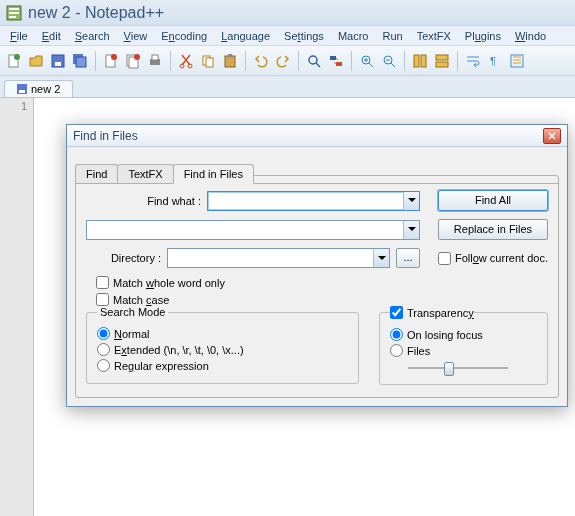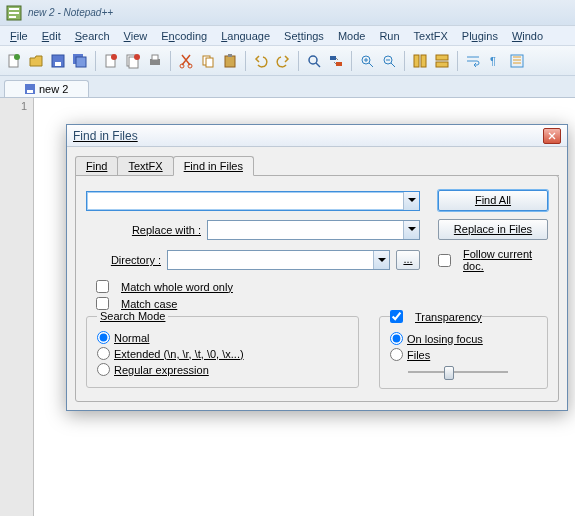--- a/index.html
+++ b/index.html
@@ -1,69 +1,69 @@
 <!DOCTYPE html>
 <html><head>
 <meta charset="utf-8">
 <style>
 * { box-sizing: border-box; margin: 0; padding: 0; font-family: "Segoe UI", Tahoma, sans-serif; font-size: 11px; }
 body { background: #e9eef3; width: 575px; height: 516px; overflow: hidden; position: relative; }
 
 
 .titlebar { height: 26px; background: linear-gradient(#e4ecf5,#d5e2f0); display:flex; align-items:center; padding:0 6px; border-bottom:1px solid #c9d4e0; }
 .titlebar .app-icon { width:16px; height:16px; margin-right:6px; }
-.titlebar .title { color:#3a5a7a; font-size:10px;font-style:italic; }
+.titlebar .title { color:#3a5a7a; font-size:16px; }
 
 
 .menubar { height:20px; background:#eaf1fa; display:flex; align-items:center; padding:0 4px; gap:2px; border-bottom:1px solid #d0dae6; }
 .menubar .menu-item { padding:2px 6px; color:#1a3a5a; cursor:default; }
 .menubar .menu-item u { text-decoration: underline; }
 
 
 .toolbar { height:30px; background:linear-gradient(#f5f9fc,#e2ebf4); display:flex; align-items:center; padding:0 4px; gap:2px; border-bottom:1px solid #c5d2e0; }
 .tool-btn { width:20px; height:20px; display:flex; align-items:center; justify-content:center; border-radius:2px; }
 .tool-btn svg { width:16px; height:16px; }
 .tool-sep { width:1px; height:20px; background:#b8c5d4; margin:0 3px; }
 
 
 .tabbar { height:22px; background:#e2ebf4; display:flex; align-items:flex-end; padding:0 4px; border-bottom:1px solid #b8c5d4; }
-.file-tab { background:#f5f9fc; border:1px solid #b8c5d4; border-bottom:none; padding:2px 20px; display:flex; align-items:center; gap:4px; border-radius:3px 3px 0 0;}
+.file-tab { background:#f5f9fc; border:1px solid #b8c5d4; border-bottom:none; padding:2px 12px; display:flex; align-items:center; gap:4px; border-radius:3px 3px 0 0;}
 .file-tab .dot { width:10px; height:10px; }
 
 
 .editor-wrap { display:flex; height: calc(516px - 26px - 20px - 30px - 22px); }
 .line-gutter { width:34px; background:#e8e8e8; border-right:1px solid #c0c0c0; padding-top:2px; text-align:right; }
 .line-gutter div { color:#808080; font-size:11px; padding-right:6px; height:15px; }
 .editor-body { flex:1; background:#fff; }
 
 
-.dialog { position:absolute; left:66px; top:124px; width:502px; background:#f0f0f0; border:1px solid #6a8cb0; box-shadow:0 4px 18px rgba(0,0,0,0.35);text-decoration:underline; }
+.dialog { position:absolute; left:66px; top:124px; width:502px; background:#f0f0f0; border:1px solid #6a8cb0; box-shadow:0 4px 18px rgba(0,0,0,0.35); }
 .dlg-title { height:22px; background:linear-gradient(#fdfdfe,#e6edf6); display:flex; align-items:center; padding:0 6px; border-bottom:1px solid #c0cad6; }
 .dlg-title .t { flex:1; color:#2a4a6a; font-size:12px; }
 .dlg-close { width:18px; height:16px; background:linear-gradient(#f4b3a8,#d4573f); border:1px solid #a03020; border-radius:2px; display:flex; align-items:center; justify-content:center; color:#fff; font-size:10px; }
 
 .dlg-body { padding:8px; }
-.tabs-row { display:flex; border-bottom:1px solid #b0b0b0; position:relative; top:1px;}
+.tabs-row { display:flex; border-bottom:1px solid #b0b0b0; position:relative; top:9px;}
 .dlg-tab { padding:3px 10px; border:1px solid #b0b0b0; border-bottom:none; background:#e8e8e8; border-radius:3px 3px 0 0; margin-right:-1px; position:relative; }
 .dlg-tab.active { background:#f0f0f0; z-index:2; border-bottom:1px solid #f0f0f0; margin-bottom:-1px;}
 .tab-panel { border:1px solid #b0b0b0; border-top:1px solid #b0b0b0; padding:14px 10px 12px 10px; background:#f0f0f0; border-radius:0 3px 3px 3px;}
 
 .row { display:flex; align-items:center; margin-bottom:8px; gap:6px; }
 .lbl { width:115px; text-align:right; color:#000; }
 .combo { flex:1; height:20px; border:1px solid #7a9ab8; background:#fff; position:relative; }
 .combo .arrow { position:absolute; right:0; top:0; width:16px; height:18px; background:linear-gradient(#f0f4fa,#cfe0f0); border-left:1px solid #a8bed4; display:flex; align-items:center; justify-content:center; }
 .combo .arrow::after { content:''; border:4px solid transparent; border-top-color:#000; margin-top:3px;}
 .combo.focused { border-color:#3e8edb; box-shadow:0 0 0 1px #a3cdf3 inset;}
 .btn { width:110px; height:21px; border:1px solid #8a9aaa; background:linear-gradient(#fdfdfd,#e0e8f0); border-radius:2px; text-align:center; line-height:19px; cursor:default;}
 .btn.prim { border-color:#3e8edb; box-shadow:0 0 0 1px #79b8f0;}
 .dots-btn { width:24px; height:20px; border:1px solid #8a9aaa; background:linear-gradient(#fdfdfd,#e0e8f0); border-radius:2px; text-align:center; line-height:17px; }
 
 .checks-row { display:flex; gap:30px; }
 .checks-col { display:flex; flex-direction:column; gap:4px; }
-.chk { display:flex; align-items:center; gap:12px; }
+.chk { display:flex; align-items:center; gap:4px; }
 .chk input { width:13px; height:13px; }
 .chk label u { text-decoration:underline;}
 
 fieldset { border:1px solid #c0c0c0; border-radius:3px; padding:6px 10px 8px; }
 fieldset legend { padding:0 3px; color:#000; }
 .radio-row { display:flex; align-items:center; gap:4px; margin:3px 0;}
 .radio-row input { width:13px; height:13px;}
 .radio-row label u { text-decoration:underline;}
 
 .bottom-row { display:flex; gap:20px; align-items:flex-start;}
@@ -87,21 +87,21 @@
 </div>
 
 <div class="menubar">
   <span class="menu-item"><u>F</u>ile</span>
   <span class="menu-item"><u>E</u>dit</span>
   <span class="menu-item"><u>S</u>earch</span>
   <span class="menu-item"><u>V</u>iew</span>
   <span class="menu-item">E<u>n</u>coding</span>
   <span class="menu-item"><u>L</u>anguage</span>
   <span class="menu-item">Se<u>t</u>tings</span>
-  <span class="menu-item">Mode</span>
+  <span class="menu-item">Macro</span>
   <span class="menu-item">Run</span>
   <span class="menu-item">TextFX</span>
   <span class="menu-item">Pl<u>u</u>gins</span>
   <span class="menu-item"><u>W</u>indo</span>
 </div>
 
 <div class="toolbar">
   <span class="tool-btn">
       <svg viewBox="0 0 16 16">
         <rect x="3" y="2" width="9" height="12" fill="#fff" stroke="#888"></rect>
@@ -265,28 +265,28 @@
   </div>
   <div class="dlg-body">
     <div class="tabs-row">
       <div class="dlg-tab">Find</div>
       <div class="dlg-tab">TextFX</div>
       <div class="dlg-tab active">Find in Files</div>
     </div>
     <div class="tab-panel">
 
       <div class="row">
+        <span class="lbl">Find what :</span>
         <div class="combo focused">
             <span class="arrow"></span>
           </div>
         <div style="width:6px"></div>
         <div class="btn prim">Find All</div>
       </div>
       <div class="row">
-        <span class="lbl">Replace with :</span>
         <div class="combo">
             <span class="arrow"></span>
           </div>
         <div style="width:6px"></div>
         <div class="btn">Replace in Files</div>
       </div>
       <div class="row">
         <span class="lbl" style="width:75px">Directory :</span>
         <div class="combo" style="flex:1">
             <span class="arrow"></span>

